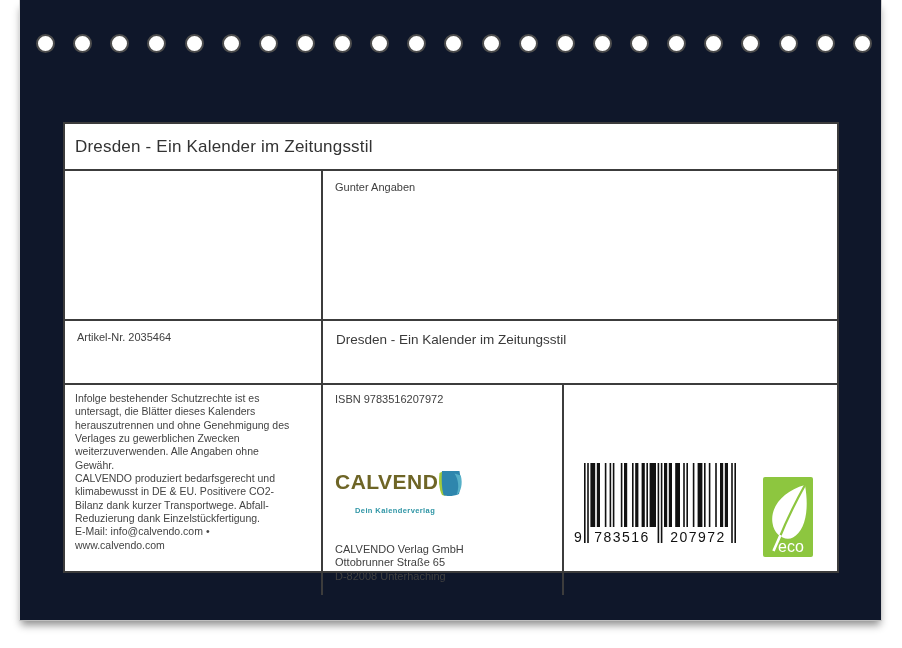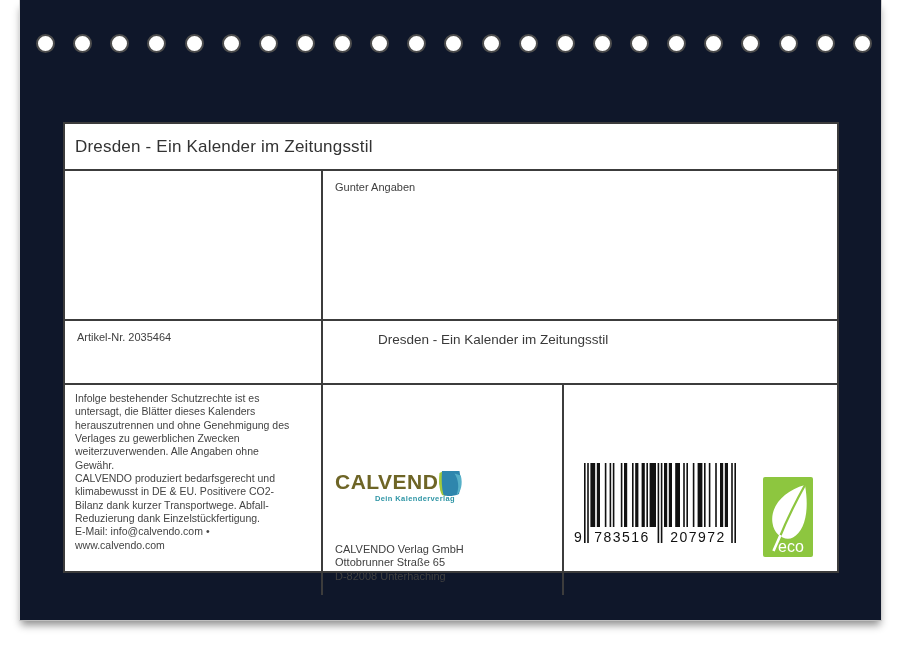--- a/index.html
+++ b/index.html
@@ -21,37 +21,37 @@
     width:19px;height:19px;border:2px solid #4d4d4d;border-radius:50%;
     background:#fff;box-sizing:border-box;
   }
   .back-table{
     position:absolute;left:43px;top:122px;width:776px;height:451px;
     border:2px solid #3c3c3c;box-sizing:border-box;background:#fff;
   }
   .trow{display:flex;box-sizing:border-box;}
   .row-title{height:45px;align-items:center;}
   .row-author{height:150px;border-top:2px solid #3c3c3c;}
-  .row-article{height:64px;border-top:2px solid #3c3c3c;gap:42px;}
+  .row-article{height:64px;border-top:2px solid #3c3c3c;}
   .row-imprint{height:212px;border-top:2px solid #3c3c3c;}
   .cell{box-sizing:border-box;position:relative;}
   .cell-left{width:258px;border-right:2px solid #3c3c3c;}
   .cell-grow{flex:1;}
   .cell-mid{width:241px;border-right:2px solid #3c3c3c;}
   .title-text{font-size:17px;color:#333;padding:0 0 0 10px;letter-spacing:0.2px;}
   .small-text{font-size:11px;padding:10px 12px;color:#404040;}
   .product-title{font-size:13.5px;padding:11px 13px;color:#3a3a3a;}
   .legal{
     font-size:10.5px;line-height:1.27;padding:7px 10px;color:#434343;
     white-space:pre-line;
   }
   .isbn{font-size:11px;padding:8px 12px;color:#404040;}
   .cal-logo{position:absolute;left:12px;top:86px;width:140px;}
   .cal-text{font-size:21px;font-weight:bold;color:#6e6526;letter-spacing:0.5px;line-height:1;}
-  .cal-tag{font-size:7.5px;font-weight:bold;color:#2e95a5;letter-spacing:0.4px;margin-top:2px;padding-left:20px;text-align:center;}
+  .cal-tag{font-size:7.5px;font-weight:bold;color:#2e95a5;letter-spacing:0.4px;margin-top:14px;padding-left:20px;}
   .cal-icon{position:absolute;left:102px;top:-3px;}
   .address{position:absolute;left:12px;bottom:12px;font-size:11px;line-height:1.22;color:#404040;margin-top:24px;}
   .barcode-wrap{position:absolute;left:7px;top:78px;}
   .barcode-digits{font-family:"Liberation Sans",sans-serif;}
   .eco-badge{
     position:absolute;left:199px;top:92px;width:50px;height:80px;
     background:#8dc63f;border-radius:2px;
   }
 </style>
 </head>
@@ -118,20 +118,21 @@
 Gewähr.
 CALVENDO produziert bedarfsgerecht und
 klimabewusst in DE &amp; EU. Positivere CO2-
 Bilanz dank kurzer Transportwege. Abfall-
 Reduzierung dank Einzelstückfertigung.
 E-Mail: info@calvendo.com •
 www.calvendo.com</div>
       </div>
 
       <div class="cell cell-mid">
+        <div class="isbn">ISBN 9783516207972</div>
 
         <div class="cal-logo">
           <div class="cal-text">CALVENDO</div>
           <div class="cal-tag">Dein Kalenderverlag</div>
           <svg class="cal-icon" width="26" height="30" viewBox="0 0 26 30">
             <path d="M2.5 5 C1.5 13 2 21 5 27 L8.5 28 L6.5 3 Z" fill="#a4c93c"></path>
             <path d="M5 3 H22.5 C24 10 24 18 22 26 C16 28.5 10 28.5 6.5 27 C4.5 20 4.5 11 5 3 Z" fill="#2e86ad"></path>
             <path d="M17.5 5.5 C21.5 11.5 22.5 19.5 19.5 27 C24 24 26 16 23.8 7.5 Z" fill="#56b0c8"></path>
           </svg>
         </div>

